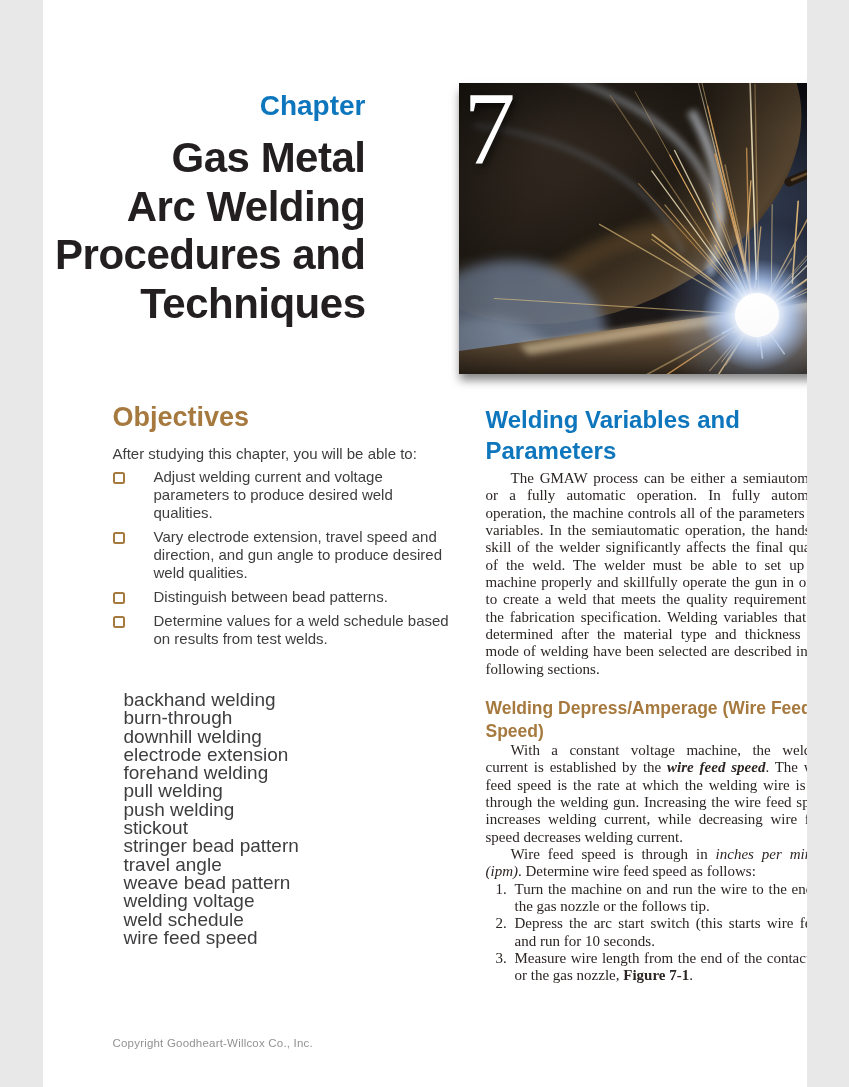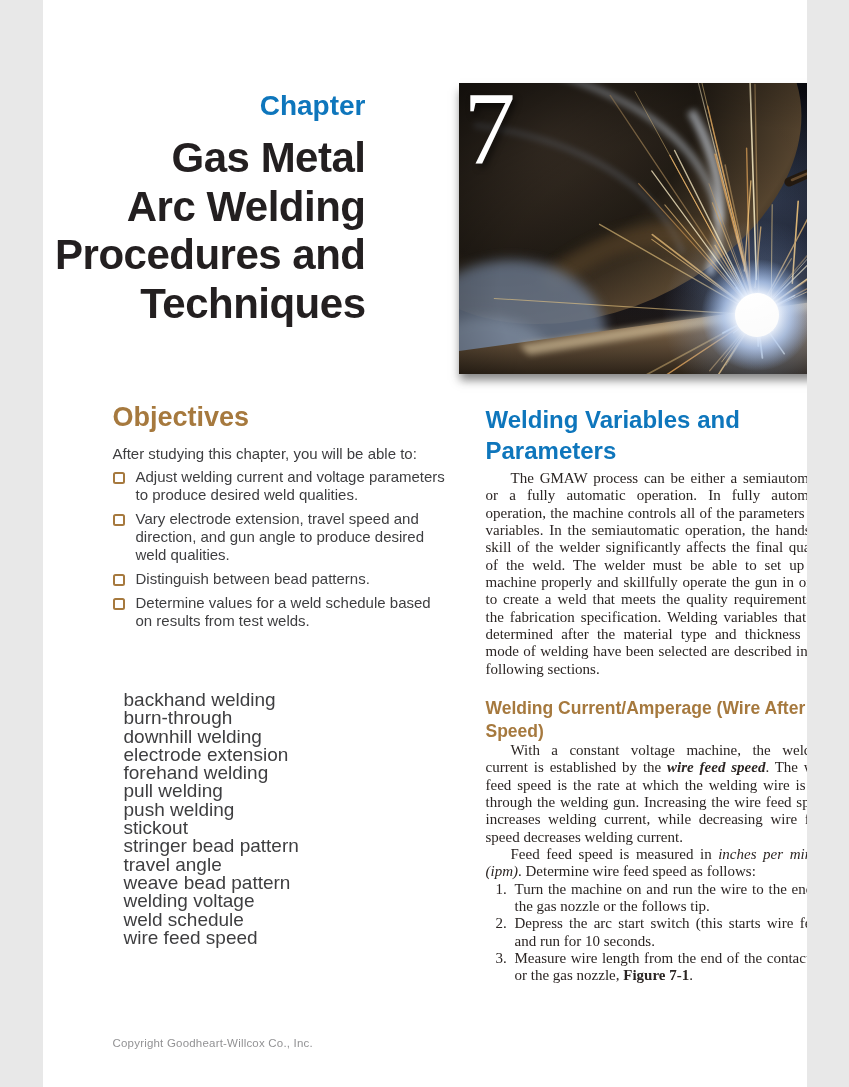--- a/index.html
+++ b/index.html
@@ -44,21 +44,21 @@
   #objectives-heading{top:401px;}
   #technical-terms-heading{top:643px;}
   .intro{
     position:absolute;left:70px;top:445px;width:340px;margin:0;
     font-size:15px;color:var(--sans-ink);line-height:18px;
   }
   .obj-list{
     position:absolute;left:70px;top:468px;width:338px;margin:0;padding:0;list-style:none;
   }
   .obj-list li{
-    display:flex;gap:11px;margin:0 0 6px 0;
+    display:flex;gap:29px;margin:0 0 6px 0;
     font-size:15px;line-height:18px;color:var(--sans-ink);
   }
   .bullet{
     flex:0 0 auto;width:8px;height:8px;margin-top:3.5px;
     border:2px solid var(--brown);border-radius:2.5px;background:#fff;
   }
   .terms-list{
     position:absolute;left:70px;top:680px;width:340px;margin:11px;padding:0;list-style:none;
     font-size:19px;line-height:18.3px;color:var(--sans-ink);
   }
@@ -326,24 +326,24 @@
 
       <li>weld schedule</li>
 
       <li>wire feed speed</li>
 
     </ul>
 
   <h2 class="section-heading">Welding Variables and Parameters</h2>
   <p class="serif" id="section-paragraph">The GMAW process can be either a semiautomatic or a fully automatic operation. In fully automatic operation, the machine controls all of the parameters and variables. In the semiautomatic operation, the hands-on skill of the welder significantly affects the final quality of the weld. The welder must be able to set up the machine properly and skillfully operate the gun in order to create a weld that meets the quality requirements of the fabrication specification. Welding variables that are determined after the material type and thickness and mode of welding have been selected are described in the following sections.</p>
 
-  <h3 class="subheading">Welding Current/Amperage (Wire After Speed)</h3>
+  <h3 class="subheading">Welding Depress/Amperage (Wire Feed Speed)</h3>
   <div class="sub-body">
     <p class="serif"><span>With a constant voltage machine, the welding current is established by the </span><span class="s-bi">wire feed speed</span><span>. The wire feed speed is the rate at which the welding wire is fed through the welding gun. Increasing the wire feed speed increases welding current, while decreasing wire feed speed decreases welding current.</span></p>
-    <p class="serif"><span>Feed feed speed is measured in </span><span class="s-i">inches per minute (ipm)</span><span>. Determine wire feed speed as follows:</span></p>
+    <p class="serif"><span>Wire feed speed is through in </span><span class="s-i">inches per minute (ipm)</span><span>. Determine wire feed speed as follows:</span></p>
     <ol class="steps serif">
 
         <li>
           <span class="num">1.</span>
           <span class="step-text"><span>Turn the machine on and run the wire to the end of the gas nozzle or the follows tip.</span></span>
         </li>
 
         <li>
           <span class="num">2.</span>
           <span class="step-text"><span>Depress the arc start switch (this starts wire feed) and run for 10 seconds.</span></span>

